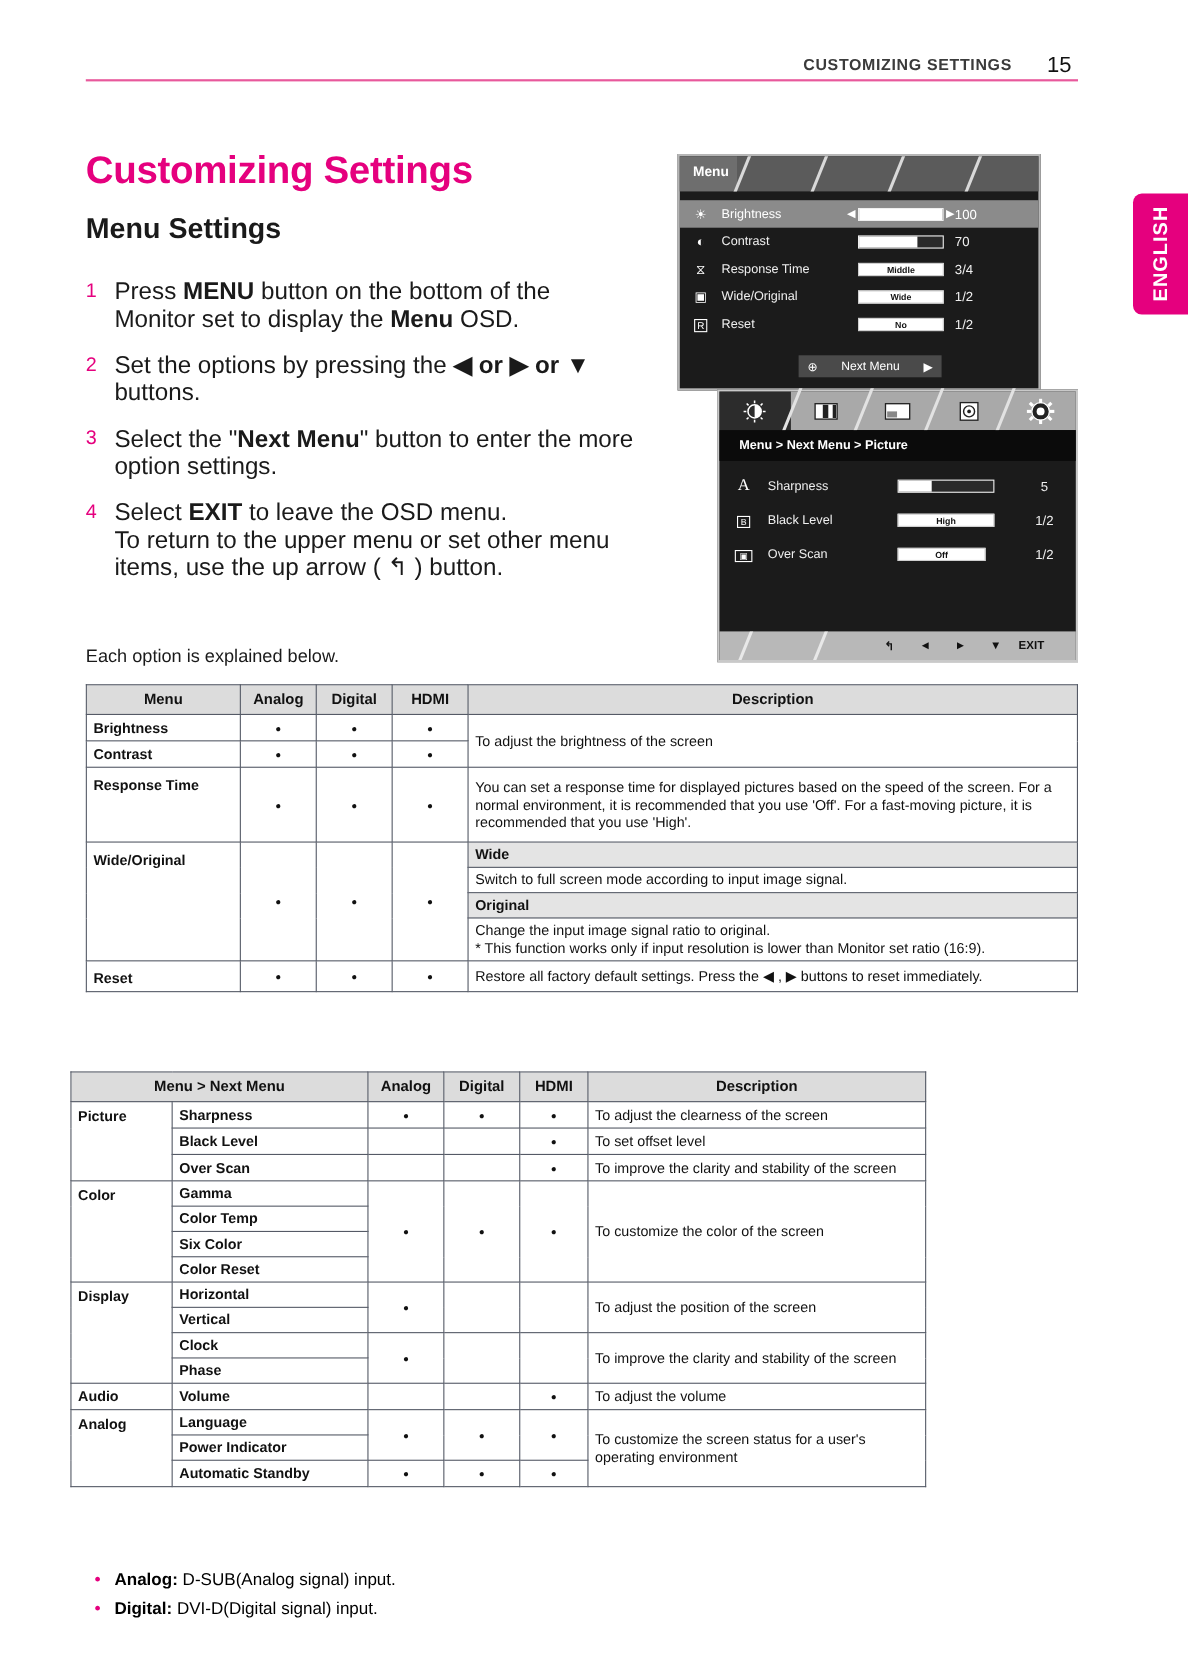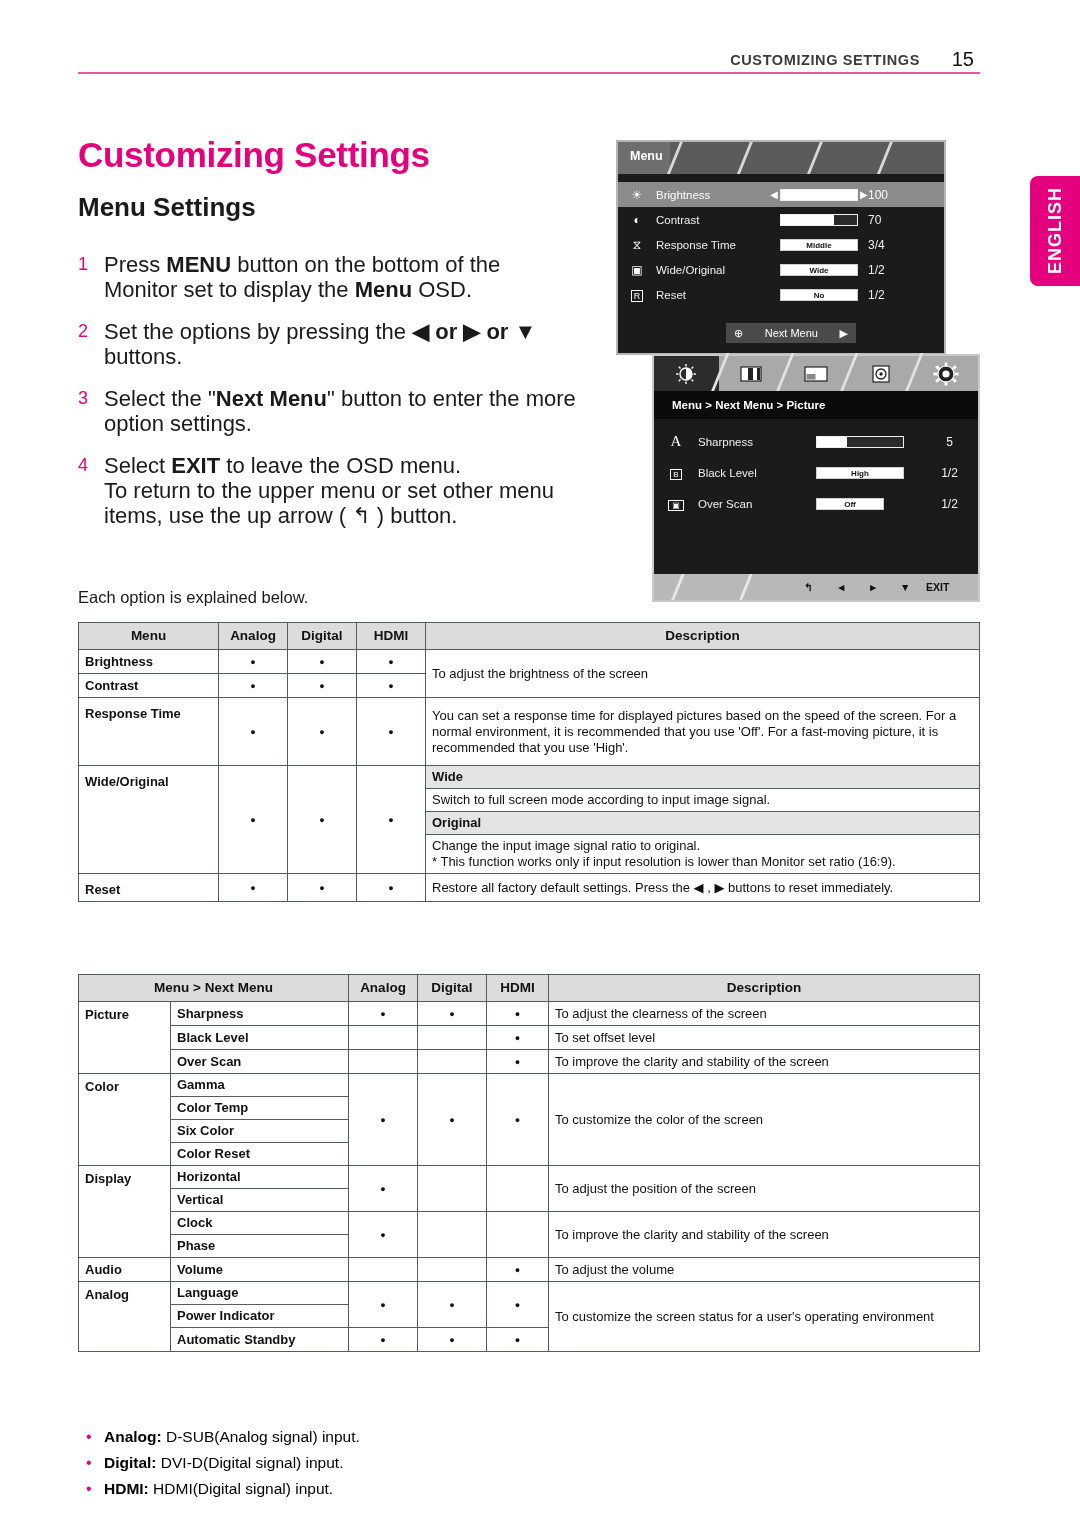--- a/index.html
+++ b/index.html
@@ -189,21 +189,21 @@
   .thead td{
     background:#dcdcdc; text-align:center; font-weight:bold; font-size:13.5px;
     padding:5px 4px;
   }
   .lbl{ font-weight:bold; }
   .ctr{ text-align:center; }
   .dot::after{ content:"\25CF"; font-size:9px; }
   .subhdr{ background:#e4e4e4; font-weight:bold; }
 
   #tbl1{ left:78px; top:622px; width:902px; }
-  #tbl2{ left:78px; top:974px; width:902px; }
+  #tbl2{ left:64px; top:974px; width:778px; }
 
   
   .bullets{ position:absolute; left:86px; top:1424px; font-size:15.5px; line-height:26px;}
   .bullets li{ list-style:none; position:relative; padding-left:18px;}
   .bullets li::before{
     content:"\2022"; color:#e5007e; position:absolute; left:0; font-size:16px;
   }
   .bullets ul{ margin:0; padding:0; }
   .bullets b{ font-weight:bold; }
 </style>
@@ -394,21 +394,21 @@
         <div class="osd2-name">Black Level</div>
         <div class="osd2-ctl">
           <div class="opt-box" style="left:0;width:88px">High</div>
         </div>
         <div class="osd2-val">1/2</div>
       </div>
       <div class="osd2-row">
         <div class="osd2-ico"><span style="border:1px solid #fff;padding:0 3px;font-size:8px">▣</span></div>
         <div class="osd2-name">Over Scan</div>
         <div class="osd2-ctl">
-          <div class="opt-box" style="left:0;width:68px">Off</div>
+          <div class="opt-box" style="left:0;width:80px">Off</div>
         </div>
         <div class="osd2-val">1/2</div>
       </div>
     </div>
 
     <div class="osd2-nav">
       <div class="nslash" style="left:22px"></div>
       <div class="nslash" style="left:90px"></div>
       <div class="nav-key" style="left:150px">↰</div>
       <div class="nav-key" style="left:182px">◄</div>
@@ -593,15 +593,14 @@
     <td class="ctr dot"></td>
     <td class="ctr dot"></td>
   </tr>
 </tbody>
   </table>
 
 <div class="bullets">
   <ul>
     <li><b>Analog:</b><span> D-SUB(Analog signal) input.</span></li>
     <li><b>Digital:</b><span> DVI-D(Digital signal) input.</span></li>
-    <li><b>HDMI:</b><span> HDMI(Digital signal) input.</span></li>
   </ul>
 </div>
 
 </body></html>

